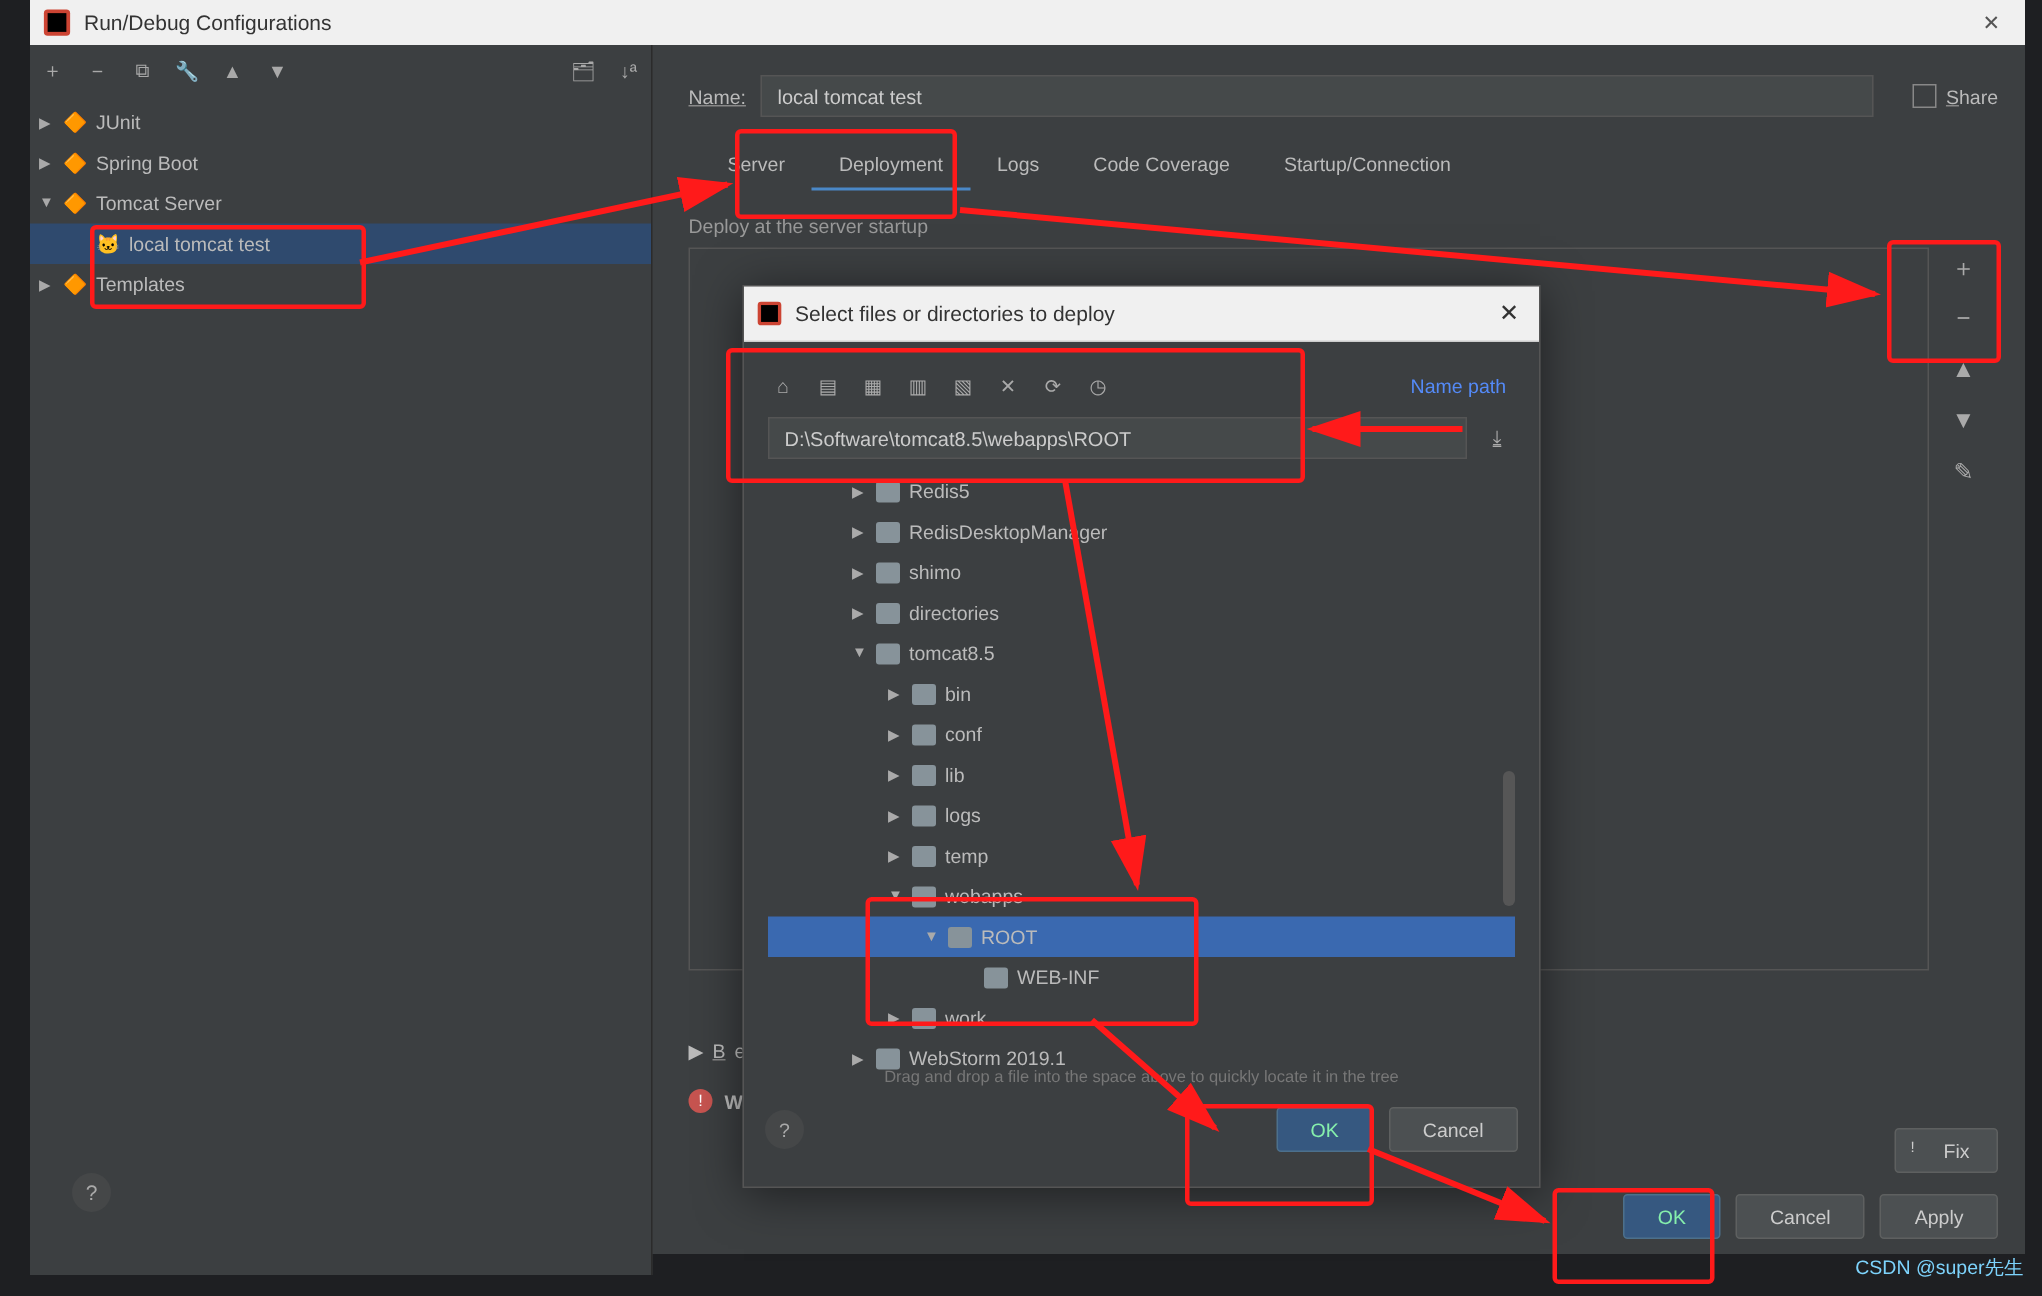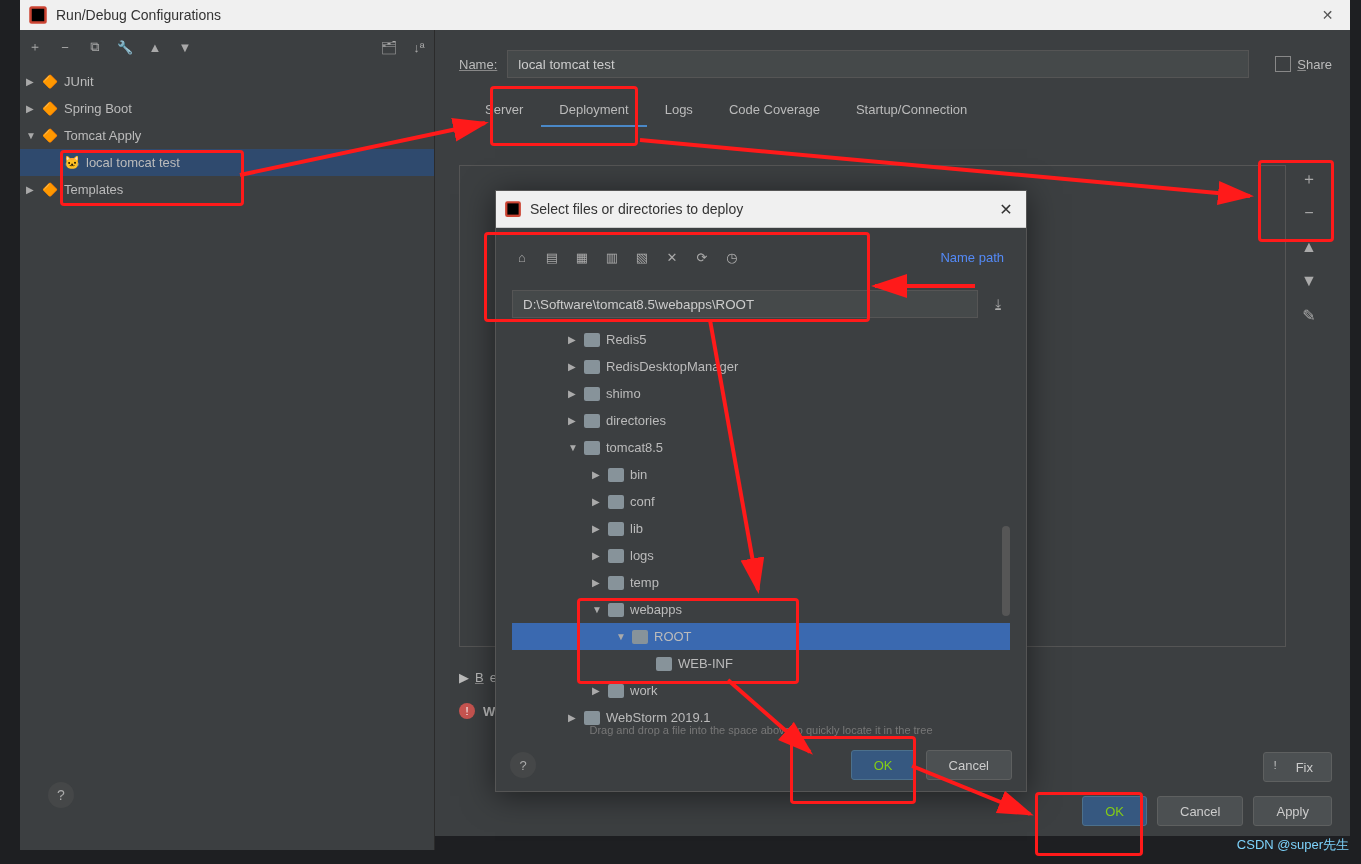--- a/index.html
+++ b/index.html
@@ -31,33 +31,33 @@
 .deploy-area{flex:1;margin-top:8px;position:relative;}
 .deploy-label{color:#999;margin:8px 0;}
 .deploy-box{position:absolute;left:0;right:46px;top:30px;height:480px;border:1px solid #555;background:#3c3f41;}
 .side-tools{position:absolute;right:8px;top:30px;width:30px;display:flex;flex-direction:column;gap:6px;align-items:center;}
 .side-tools .st{width:28px;height:28px;display:flex;align-items:center;justify-content:center;color:#aaa;font-size:16px;}
 .before{color:#bbb;margin-top:535px;display:flex;align-items:center;gap:6px;}
 .warning{color:#bbb;margin-top:18px;display:flex;align-items:center;gap:8px;}
 .warning .werr{width:16px;height:16px;border-radius:50%;background:#c75450;color:#fff;display:flex;align-items:center;justify-content:center;font-size:11px;}
 .footer{position:absolute;right:18px;bottom:24px;display:flex;gap:10px;}
 .btn{height:28px;padding:0 22px;background:#4c5052;border:1px solid #5e6060;color:#ccc;display:flex;align-items:center;justify-content:center;border-radius:3px;}
-.btn.primary{background:#365880;border-color:#4c708c;color:#84cc16;}
+.btn.primary{background:#365880;border-color:#4c708c;color:#86efac;}
 .btn.fix{position:absolute;right:18px;bottom:68px;padding:0 18px 0 10px;}
 
 .dialog{position:absolute;left:495px;top:190px;width:530px;height:600px;background:#3c3f41;border:1px solid #555;box-shadow:0 4px 30px rgba(0,0,0,0.5);z-index:20;}
 .dlg-titlebar{height:36px;background:#f0f0f0;display:flex;align-items:center;color:#333;font-size:14px;border-bottom:1px solid #ccc;}
 .dlg-titlebar .appicon{width:18px;height:18px;margin:0 8px;}
 .dlg-titlebar .spacer{flex:1;}
 .dlg-titlebar .x{width:40px;text-align:center;font-size:16px;}
 .dlg-body{padding:16px 16px 0;}
 .dlg-toolbar{display:flex;align-items:center;gap:10px;height:26px;}
 .dlg-toolbar .tb{width:20px;color:#aaa;text-align:center;}
 .hidepath{margin-left:auto;color:#548af7;margin-right:6px;}
-.pathrow{display:flex;gap:8px;margin-top:20px;}
+.pathrow{display:flex;gap:8px;margin-top:8px;}
 .pathrow input{flex:1;background:#45494a;border:1px solid #555;color:#ccc;height:26px;padding:0 10px;}
 .pathrow .save{width:24px;height:28px;color:#aaa;display:flex;align-items:center;justify-content:center;text-decoration:underline;}
 .ftree{margin-top:8px;height:400px;overflow:hidden;position:relative;}
 .fnode{height:27px;display:flex;align-items:center;gap:6px;color:#bbb;}
 .fnode .arrow{font-size:10px;color:#aaa;width:10px;}
 .fnode .fld{width:16px;height:14px;background:#87939a;border-radius:2px;}
 .d0{padding-left:56px;}.d1{padding-left:80px;}.d2{padding-left:104px;}.d3{padding-left:128px;}
 .fnode.sel{background:#3a69b0;}
 .ftree .scroll{position:absolute;right:0;top:200px;width:8px;height:90px;background:#565656;border-radius:4px;}
 .draghint{color:#777;font-size:11px;text-align:center;margin-top:-2px;}
@@ -104,21 +104,21 @@
             <span>JUnit</span>
           </div>
           <div class="node">
             <span class="arrow">▶</span>
             <span class="icon">🔶</span>
             <span>Spring Boot</span>
           </div>
           <div class="node">
             <span class="arrow">▼</span>
             <span class="icon">🔶</span>
-            <span>Tomcat Apply</span>
+            <span>Tomcat Server</span>
           </div>
           <div class="node depth1 sel">
             <span class="arrow"></span>
             <span class="icon">🐱</span>
             <span>local tomcat test</span>
           </div>
           <div class="node">
             <span class="arrow">▶</span>
             <span class="icon">🔶</span>
             <span>Templates</span>
@@ -138,20 +138,21 @@
       </div>
       <div class="tabs" id="tabs">
           <div class="tab">Server</div>
           <div class="tab active">Deployment</div>
           <div class="tab">Logs</div>
           <div class="tab">Code Coverage</div>
           <div class="tab">Startup/Connection</div>
         </div>
 
       <div class="deploy-area">
+        <div class="deploy-label">Deploy at the server startup</div>
         <div class="deploy-box"></div>
         <div class="side-tools">
           <div class="st">＋</div>
           <div class="st">−</div>
           <div class="st">▲</div>
           <div class="st">▼</div>
           <div class="st">✎</div>
         </div>
 
         <div class="before"><span>▶</span> <u>B</u>efore</div>

